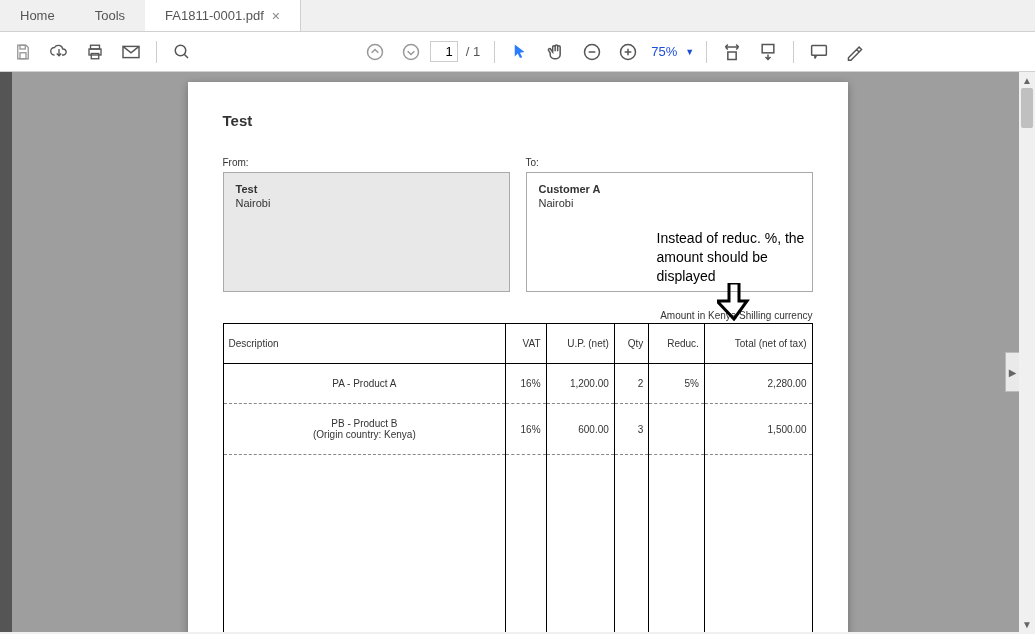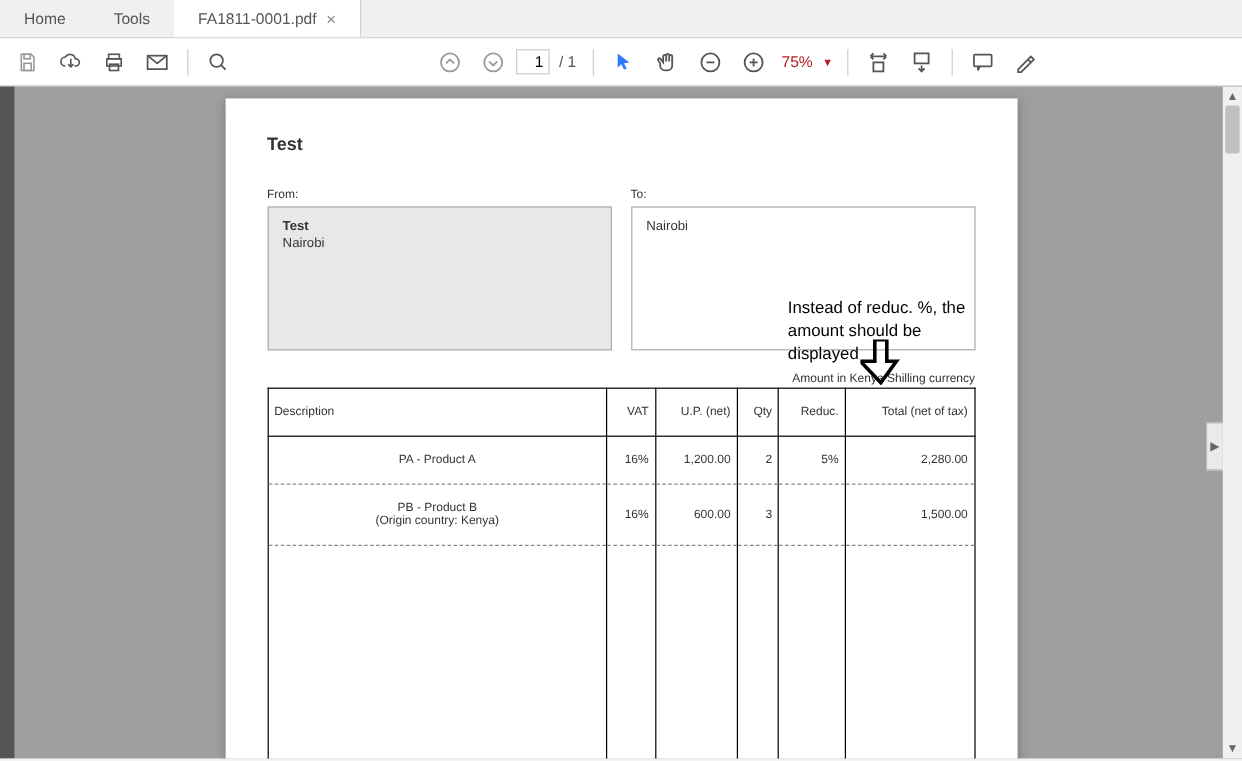--- a/index.html
+++ b/index.html
@@ -9,21 +9,21 @@
 .tab { padding: 8px 20px; cursor: pointer; display: flex; align-items: center; gap: 8px; color: #555; }
 .tab.active { background: #fff; border-right: 1px solid #d0d0d0; }
 .tab-close { font-size: 14px; color: #888; }
 
 .toolbar { display: flex; align-items: center; background: #fff; height: 40px; padding: 0 6px; border-bottom: 1px solid #d0d0d0; gap: 2px; }
 .tool-btn { width: 34px; height: 34px; display: flex; align-items: center; justify-content: center; cursor: pointer; color: #555; border-radius: 2px; }
 .sep { width: 1px; height: 22px; background: #ccc; margin: 0 6px; }
 .spacer { flex: 1; }
 .page-input { width: 28px; text-align: right; border: 1px solid #ccc; padding: 2px 4px; font-size: 13px; }
 .page-total { padding: 0 6px; color: #555; }
-.zoom-select { border: none; color: #b91c1c; font-size: 13px; padding: 3px 4px; display:flex; align-items:center; gap:8px;}
+.zoom-select { border: none; color: #1d4ed8; font-size: 13px; padding: 3px 4px; display:flex; align-items:center; gap:8px;}
 
 .viewer { position: relative; background: #9e9e9e; height: 560px; display: flex; justify-content: center; overflow: hidden; }
 .sidebar-edge { position: absolute; left: 0; top: 0; width: 12px; height: 100%; background: #555; }
 .page { background: #fff; width: 660px; margin-top: 10px; padding: 30px 0 0 0; box-shadow: 0 2px 8px rgba(0,0,0,0.3); position: relative; height: 800px;}
 
 .inner { padding: 0 35px; }
 .head-row { display: flex; justify-content: space-between; align-items: flex-start; }
 .company { font-weight: bold; font-size: 15px; }
 .meta { text-align: right; font-size: 10px; color: #003b7a; line-height: 1.35; }
 .meta .title { font-size: 16px; font-weight: bold; color: #003b7a; }
@@ -189,22 +189,23 @@
         <div class="addr">
           <div class="addr-lbl">From:</div>
           <div class="addr-box from">
             <div class="name">Test</div>
             <div>Nairobi</div>
           </div>
         </div>
         <div class="addr">
           <div class="addr-lbl">To:</div>
           <div class="addr-box">
+            <div class="name">Customer A</div>
             <div>Nairobi</div>
-            <div class="annot" style="left:130px; top:74px; width:160px;">Instead of reduc. %, the amount should be displayed</div>
+            <div class="annot" style="left:130px; top:56px; width:160px;">Instead of reduc. %, the amount should be displayed</div>
             <svg style="position:absolute; left:190px; top:110px;" width="34" height="38" viewBox="0 0 34 38">
                 <path d="M12 0h10v18h8L17 36 0 18h12z" fill="none" stroke="#000" stroke-width="3"></path>
               </svg>
           </div>
         </div>
       </div>
 
       <div class="currency-note">Amount in Kenya Shilling currency</div>
 
       <table class="invoice-table">

